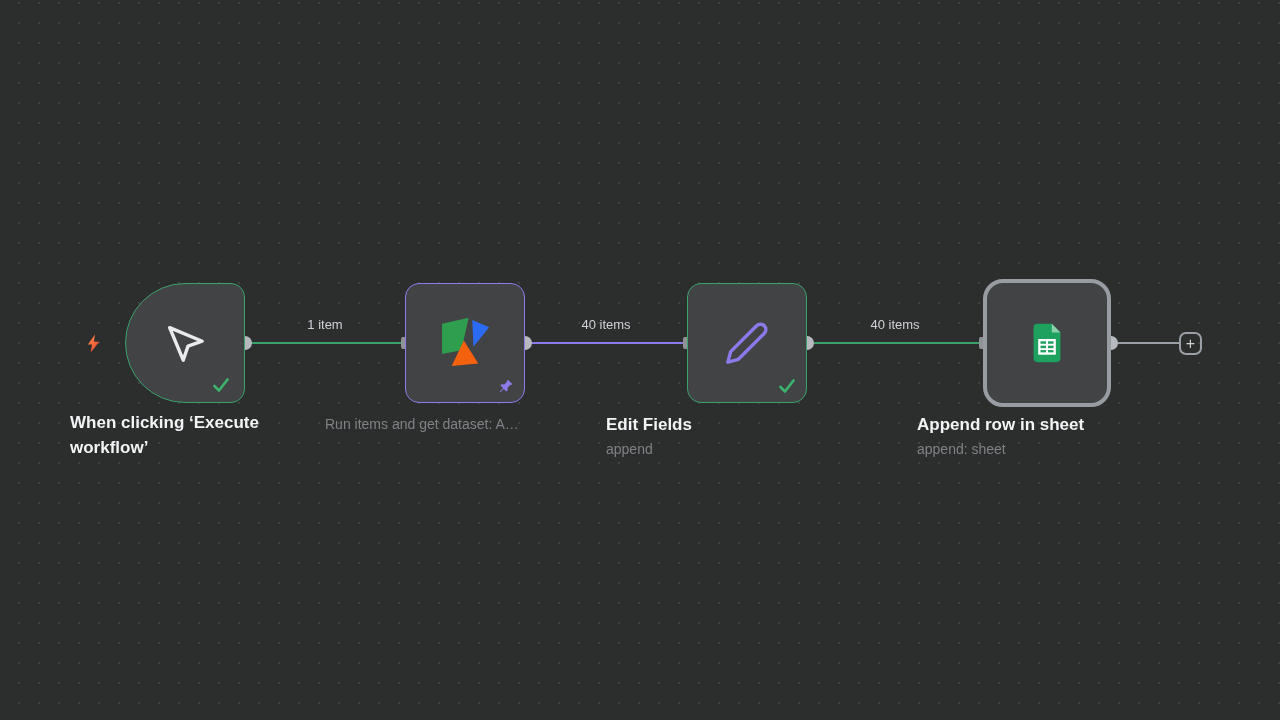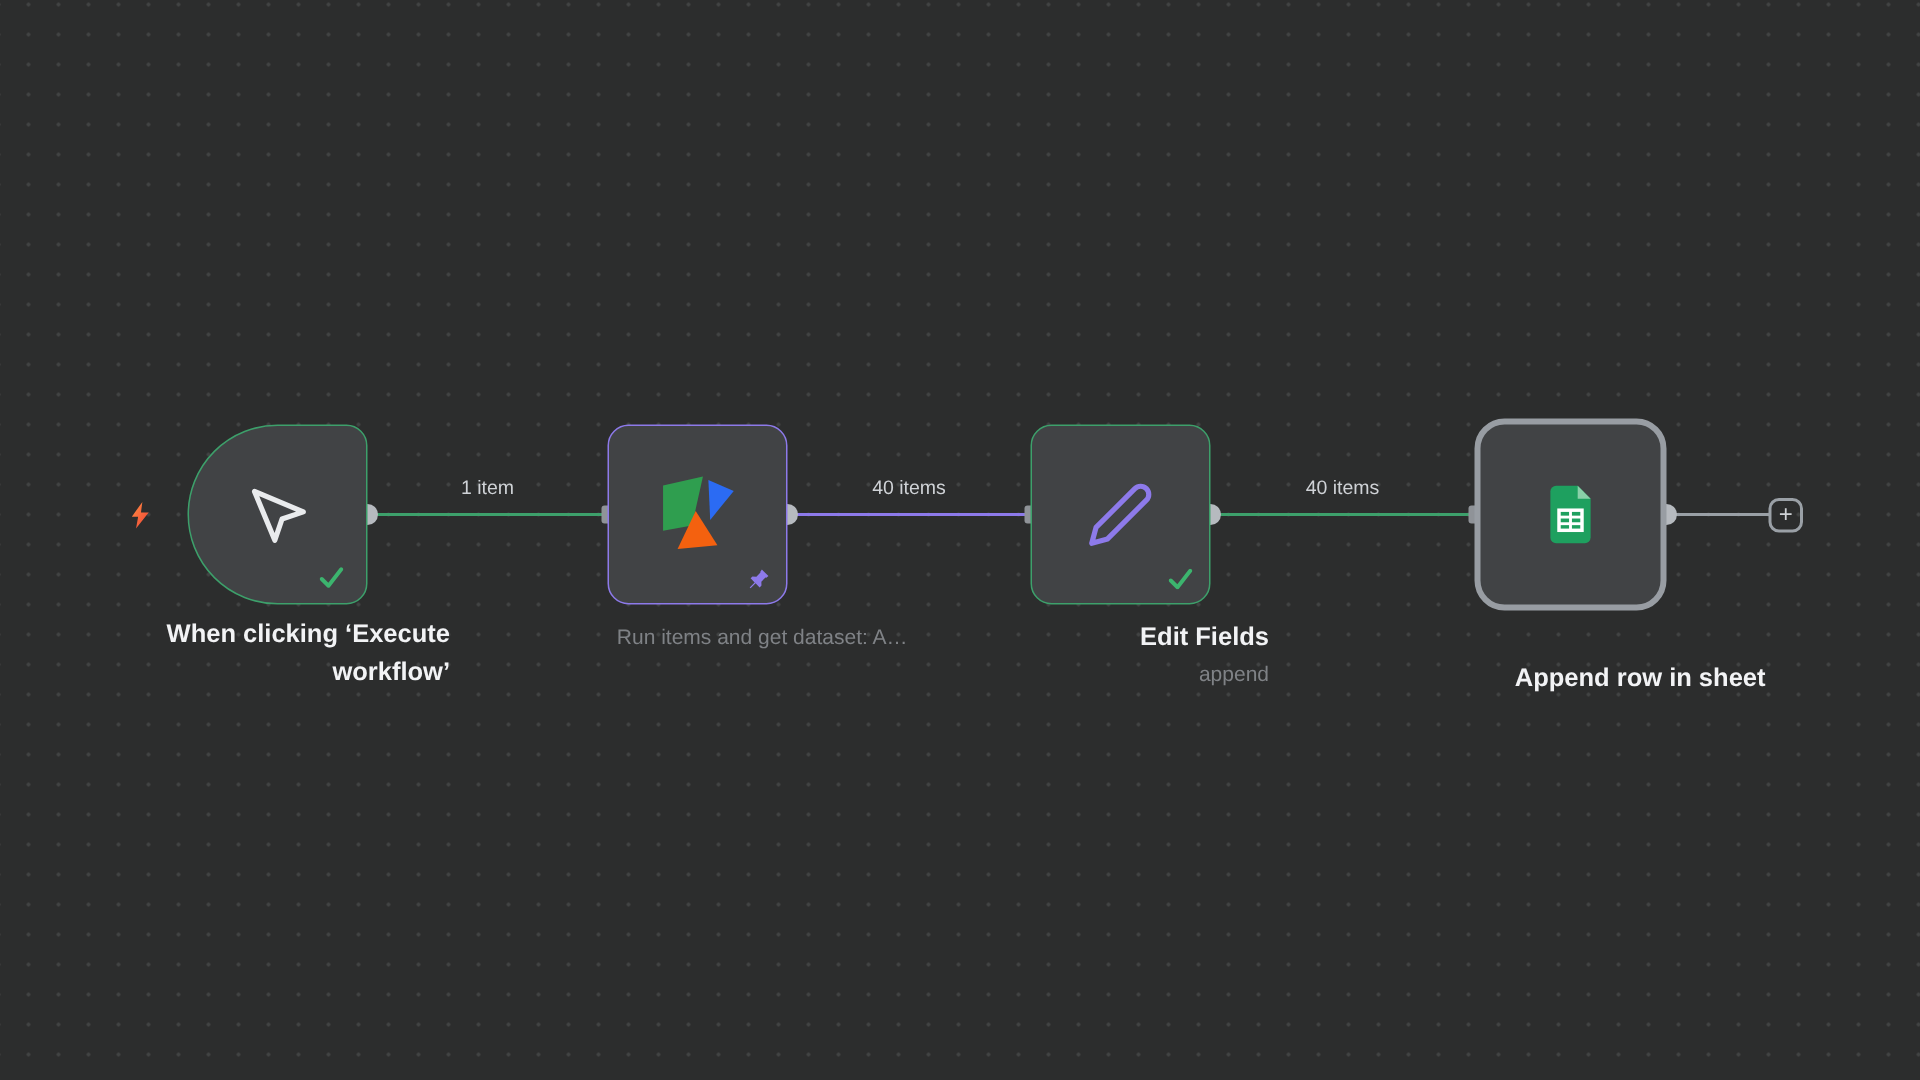--- a/index.html
+++ b/index.html
@@ -40,21 +40,21 @@
   }
   .node.trigger { border-radius:60px 14px 14px 60px; }
   .node.purple-border { border-color:#8d7aea; }
   .node.selected {
     width:128px; height:128px; border:4px solid #989da3; border-radius:20px;
   }
   .badge { position:absolute; right:11px; bottom:9px; line-height:0; }
   .node.trigger .badge { right:15px; bottom:10px; }
 
   
-  .node-label { position:absolute; text-align:right; }
+  .node-label { position:absolute; text-align:left; }
   .node-title { font-size:17px; font-weight:600; color:#f2f3f5; line-height:25px; }
   .node-sub   { margin-top:4px; font-size:14px; color:#7f8286; }
 
   
   .plus-btn {
     position:absolute; left:1179px; top:332px; width:23px; height:23px;
     border:2px solid #9aa0a6; border-radius:7px; background:transparent;
     color:#cfd2d6; font-size:16px; font-weight:400;
     display:flex; align-items:center; justify-content:center; cursor:pointer;
     font-family:"Liberation Sans", sans-serif;
@@ -157,19 +157,20 @@
 
   <div class="node-label" style="left:325px; top:412px; width:280px;">
     <div class="node-sub">Run items and get dataset: A…</div>
   </div>
 
   <div class="node-label" style="left:606px; top:412px; width:240px;">
     <div class="node-title">Edit Fields</div>
     <div class="node-sub">append</div>
   </div>
 
-  <div class="node-label" style="left:917px; top:412px; width:260px;margin-top:27px;">
+  <div class="node-label" style="left:917px; top:412px; width:260px;">
     <div class="node-title">Append row in sheet</div>
+    <div class="node-sub">append: sheet</div>
   </div>
 
   <button class="plus-btn">+</button>
 
 </div>
 
 </body></html>

